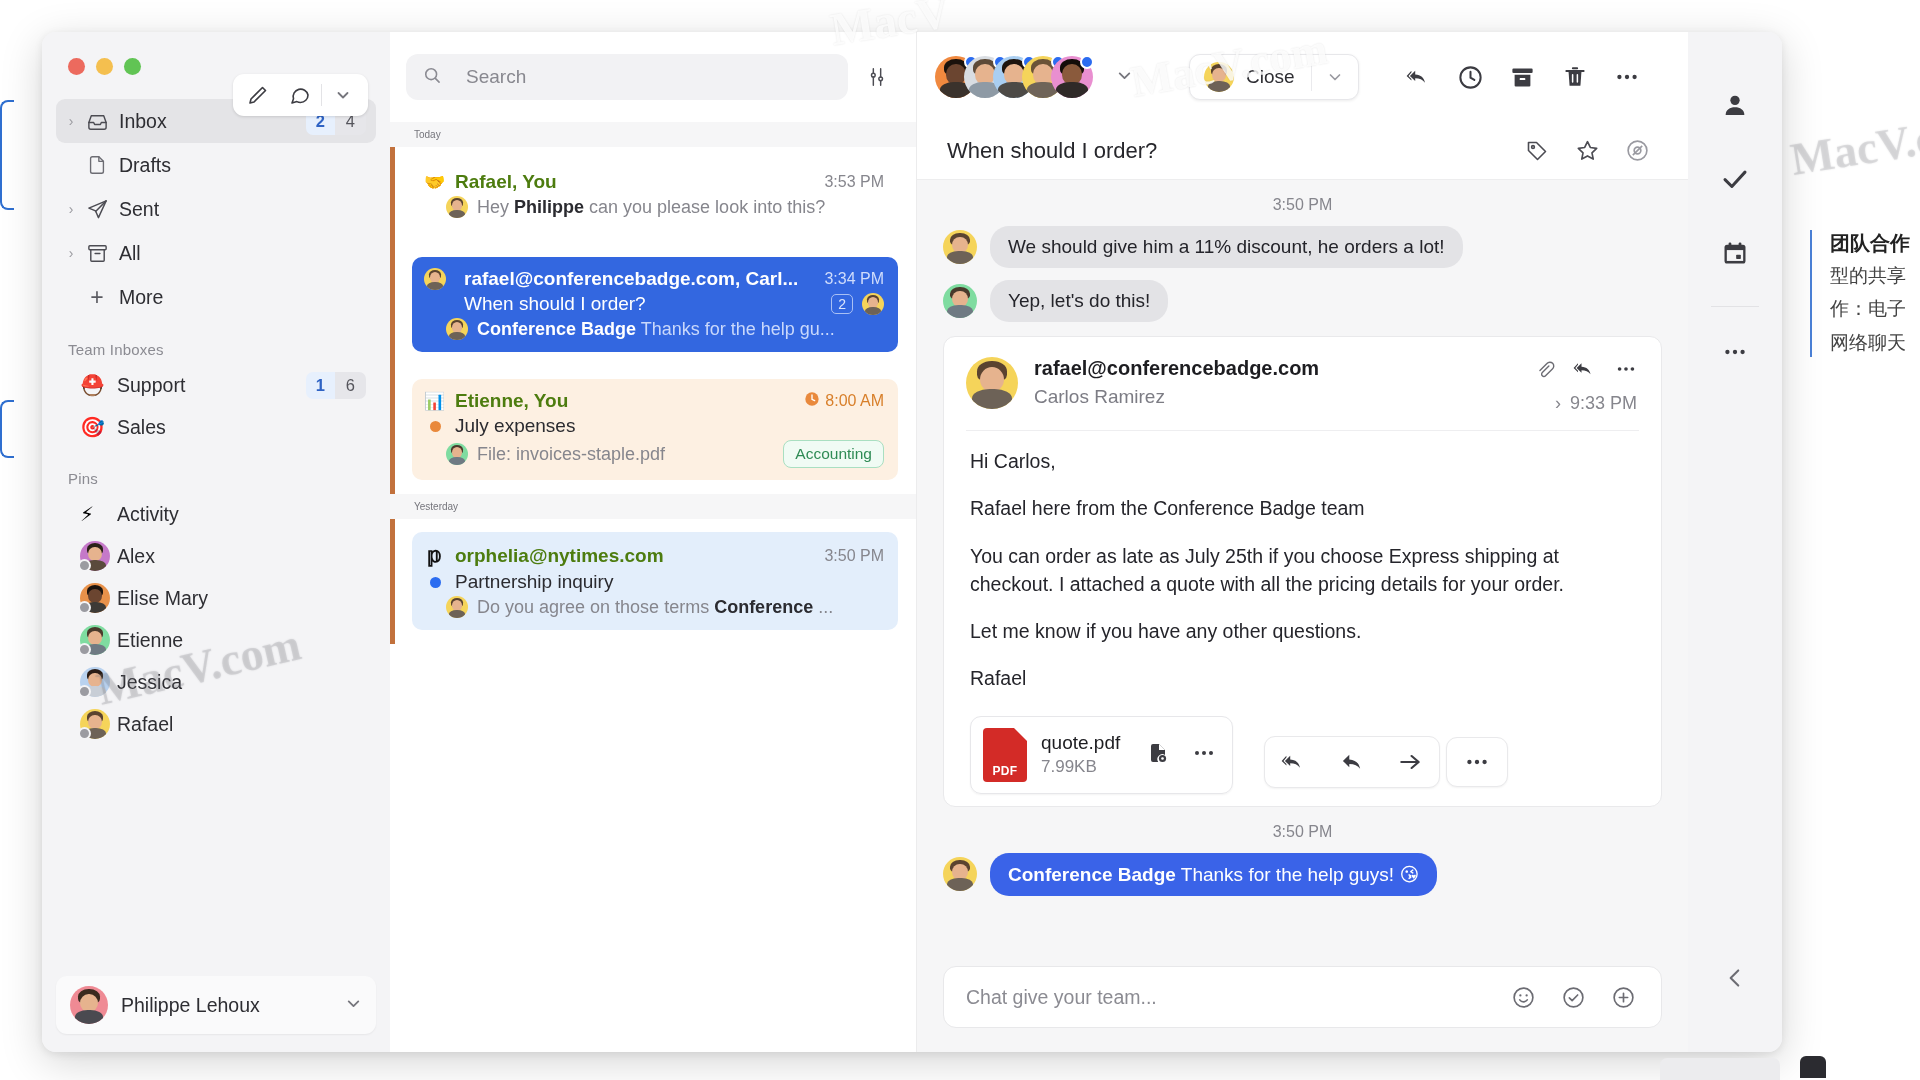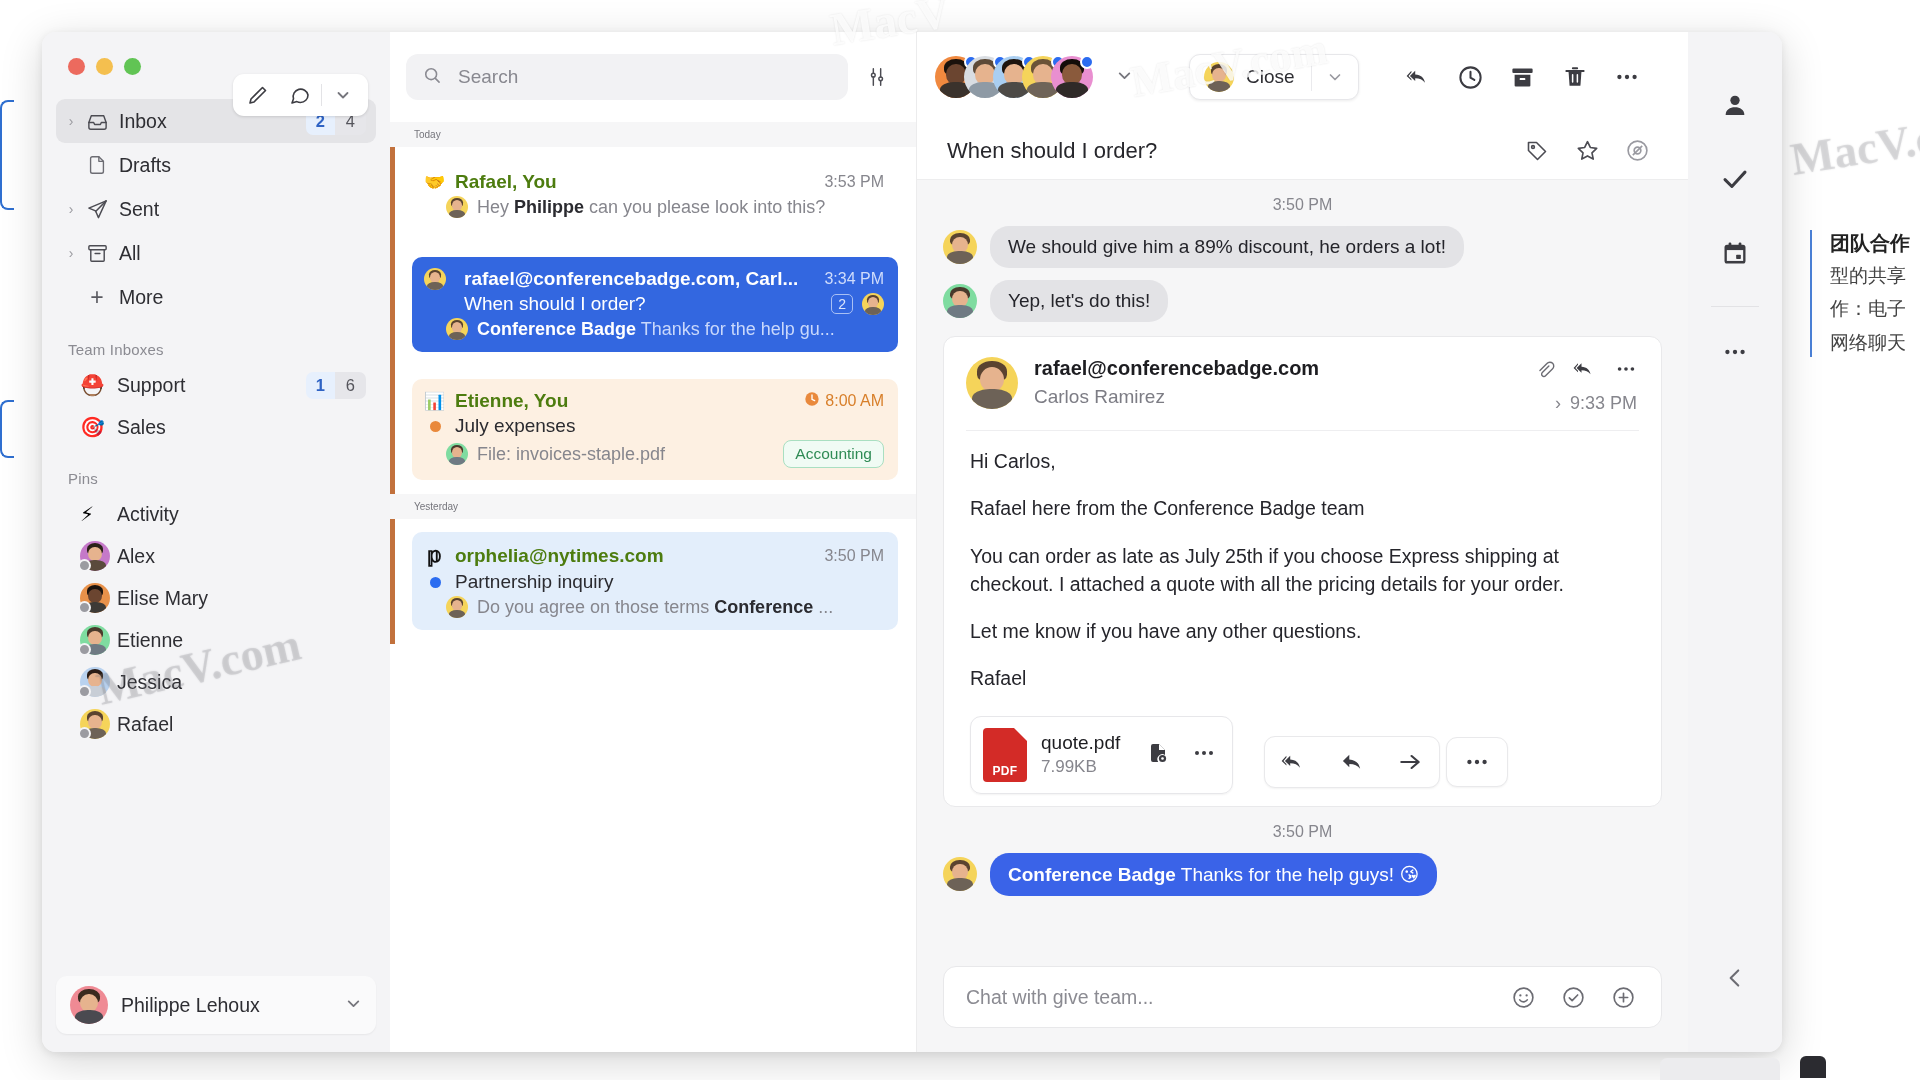--- a/index.html
+++ b/index.html
@@ -82,21 +82,21 @@
   #user-bar { margin-top: auto; margin: auto 14px 18px 14px; background: #fafafb;
               border-radius: 11px; height: 58px; display: flex; align-items: center;
               padding: 0 14px; gap: 13px; box-shadow: 0 1px 2px rgba(0,0,0,.06); cursor: pointer; }
   #user-bar .uname { font-size: 19.5px; color: #2e2e33; flex: 1; }
 
   
   #msg-col { width: 527px; background: #fff; flex: none; display: flex; flex-direction: column;
              border-right: 1px solid #ececed; }
   #msg-topbar { height: 90px; display: flex; align-items: center; gap: 12px; padding: 0 22px 0 16px; }
   #search-box { flex: 1; height: 46px; background: #f2f2f4; border-radius: 12px;
-                display: flex; align-items: center; gap: 16px; padding: 0 16px; cursor: text; }
+                display: flex; align-items: center; gap: 24px; padding: 0 16px; cursor: text; }
   #search-box .sp { font-size: 19px; color: #88888f; }
   #filter-btn { width: 34px; height: 34px; display: flex; align-items: center;
                 justify-content: center; cursor: pointer; }
 
   .day-sep { background: #f6f6f7; font-size: 10px; color: #75757c; padding: 7px 0 7px 24px;
              font-weight: 500; }
 
   .msg { position: relative; cursor: pointer; padding: 13px 18px 14px 22px; }
   .msg .lbar { position: absolute; left: 0; top: 0; bottom: 0; width: 5px; background: #c2713c; }
   .msg-inner { border-radius: 10px; padding: 11px 14px 12px 12px; }
@@ -702,21 +702,21 @@
         <div class="ts-center">3:50 PM</div>
 
         <div class="chat-line">
           <span class="av" style="width:34px;height:34px;background:#f5d45a">
             <span class="face">
                 <span class="hair" style="background:#5a4330"></span>
                 <span class="head"></span>
             <span class="body" style="background:#6d6257"></span>
               </span>
             </span>
-          <span class="bubble">We should give him a 89% discount, he orders a lot!</span>
+          <span class="bubble">We should give him a 11% discount, he orders a lot!</span>
         </div>
         <div class="chat-line">
           <span class="av" style="width:34px;height:34px;background:#7fdca0">
             <span class="face">
                 <span class="hair" style="background:#4a3a2c"></span>
                 <span class="head"></span>
             <span class="body" style="background:#6f7a83"></span>
               </span>
             </span>
           <span class="bubble">Yep, let's do this!</span>
@@ -827,21 +827,21 @@
                 <span class="hair" style="background:#5a4330"></span>
                 <span class="head"></span>
             <span class="body" style="background:#6d6257"></span>
               </span>
             </span>
           <span class="bubble blue"><b>Conference Badge</b><span> Thanks for the help guys! 😘</span></span>
         </div>
       </div>
 
       <div id="composer">
-        <span class="cplace">Chat with give team...</span>
+        <span class="cplace">Chat give your team...</span>
         <span class="ci">
           <svg width="25" height="25" viewBox="0 0 24 24" fill="none" stroke="#6c6c73" stroke-width="1.6">
             <circle cx="12" cy="12" r="9"></circle>
               <circle cx="9" cy="10" r="1.1" fill="#6c6c73" stroke="none"></circle>
             <circle cx="15" cy="10" r="1.1" fill="#6c6c73" stroke="none"></circle>
             <path d="M8.4 14.3a4.4 4.4 0 007.2 0" stroke-linecap="round"></path>
             </svg>
           </span>
         <span class="ci">
           <svg width="25" height="25" viewBox="0 0 24 24" fill="none" stroke="#6c6c73" stroke-width="1.6">

